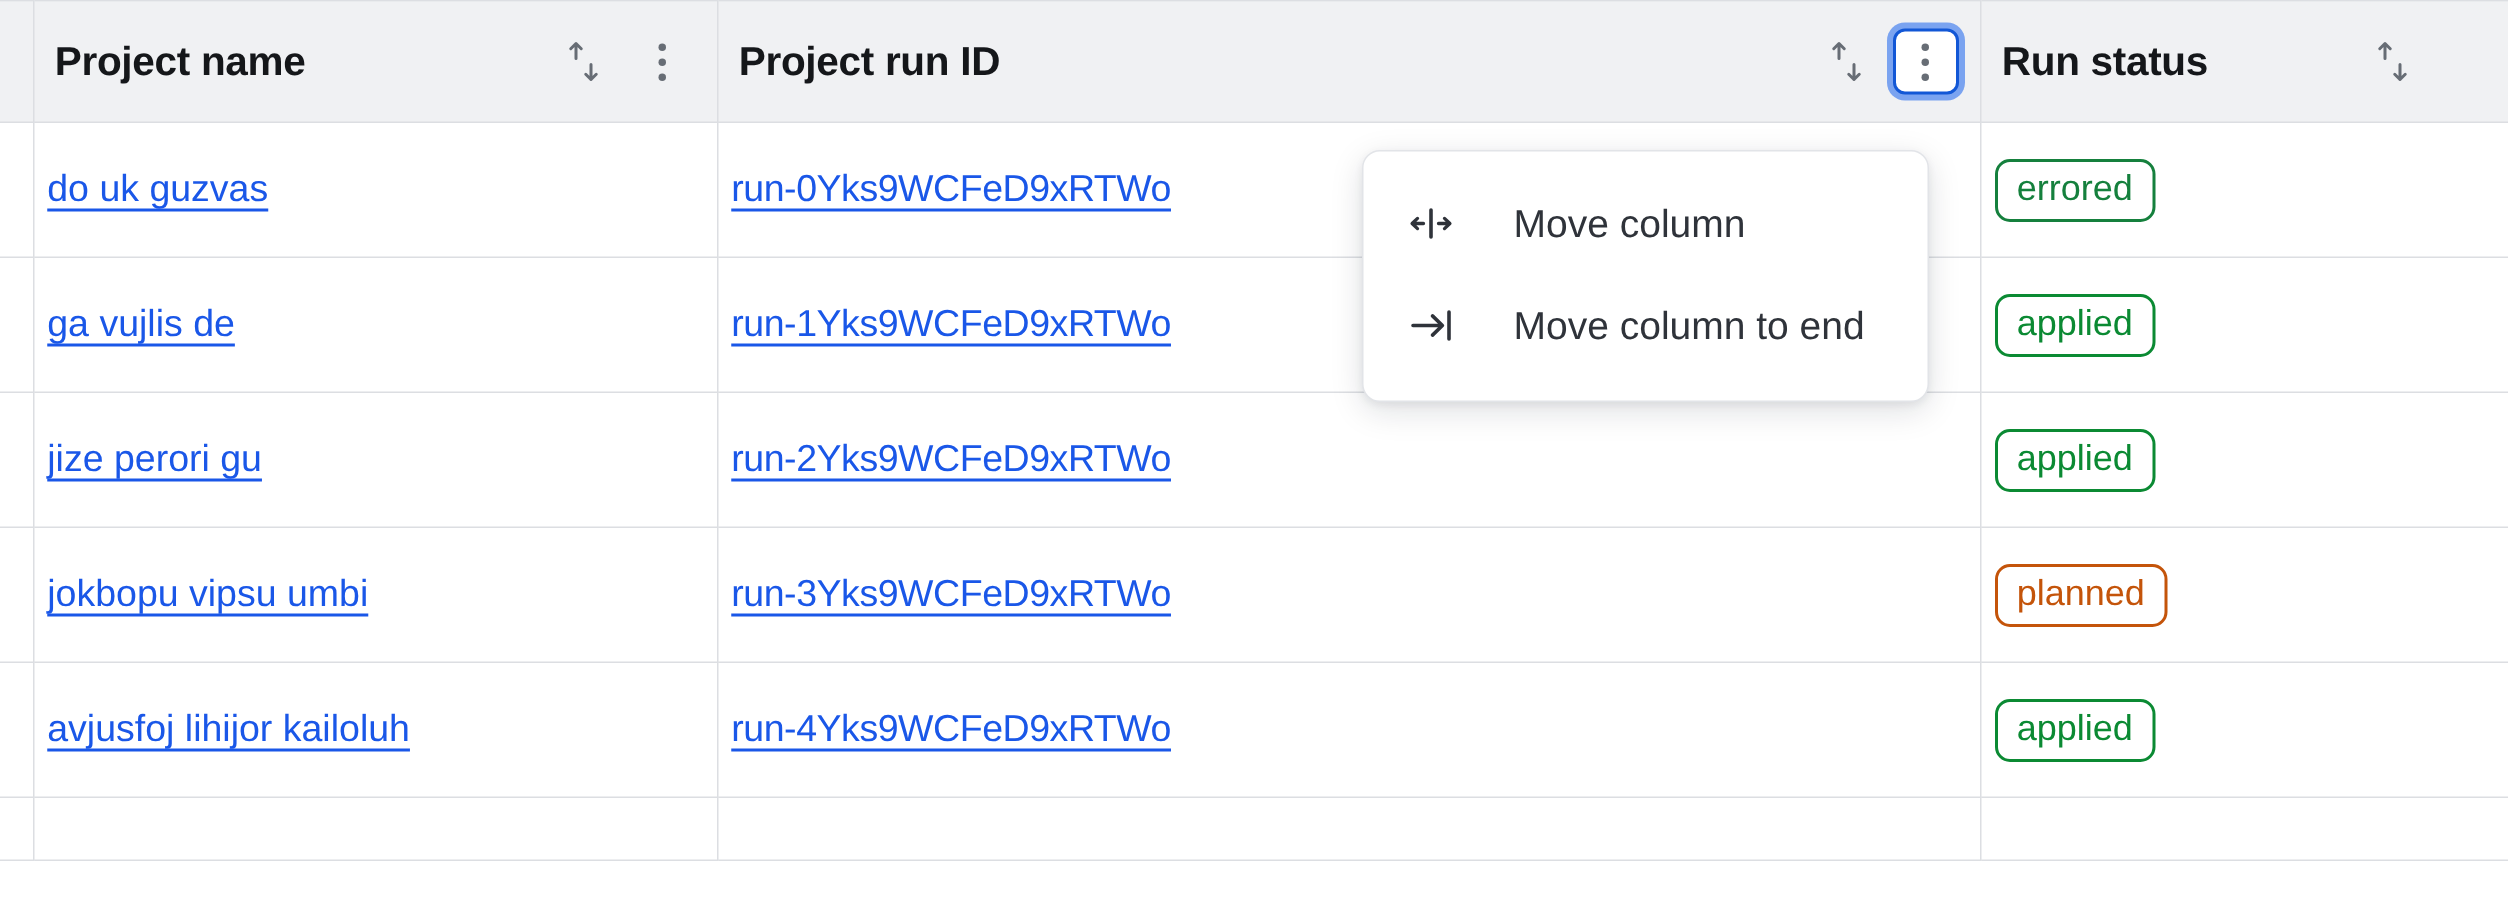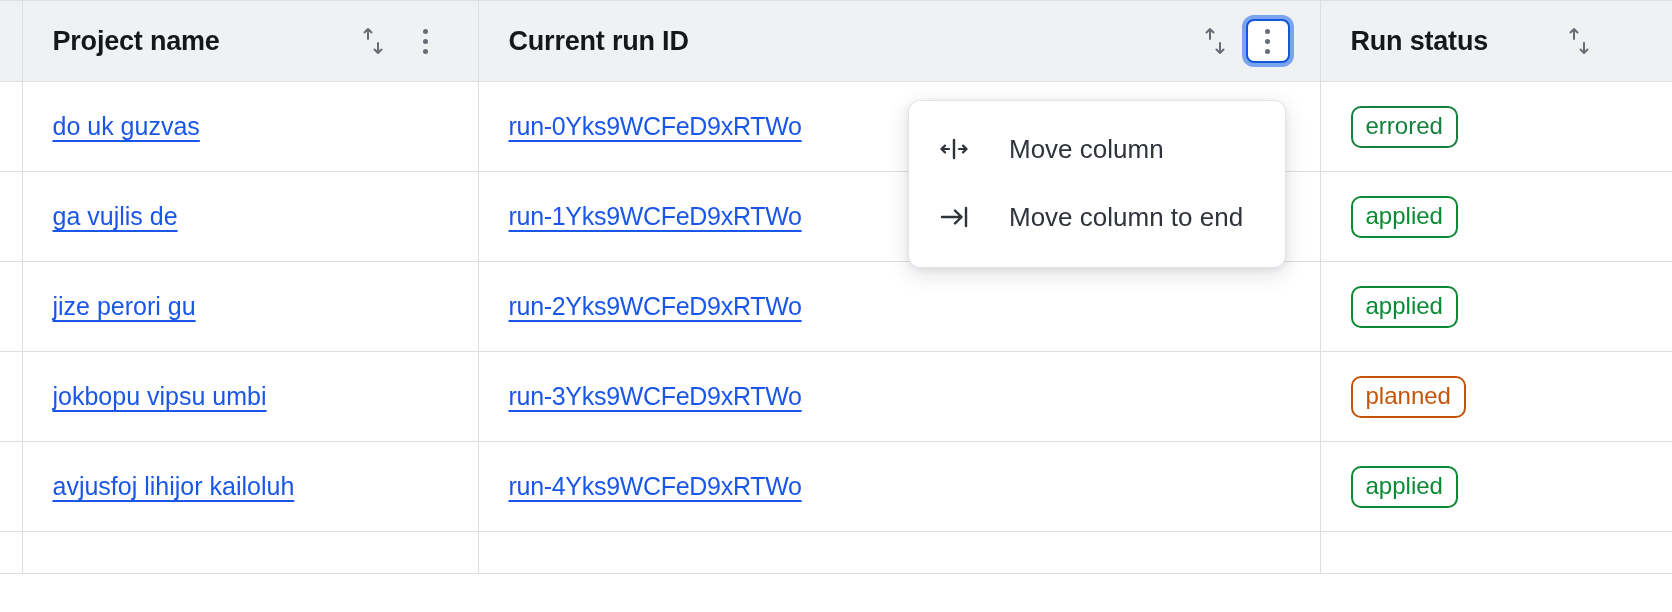--- a/index.html
+++ b/index.html
@@ -25,21 +25,21 @@
   table.grid col.cproj   { width: 456px; }
   table.grid col.crun    { width: 842px; }
   table.grid col.cstat   { width: 352px; }
 
   thead th {
     background: #f0f1f3;
     border-top: 1px solid #dcdee2;
     border-bottom: 1px solid #dcdee2;
     border-right: 1px solid #dcdee2;
     height: 81px;
-    padding: 0 30px;
+    padding: 0 14px;
     vertical-align: middle;
   }
   thead th.gutter-cell { padding: 0; }
   .th-inner {
     display: flex;
     align-items: center;
     justify-content: space-between;
     width: 100%;
     height: 100%;
   }
@@ -80,21 +80,21 @@
   .kebab-dots { display: flex; flex-direction: column; gap: 5px; align-items: center; }
   .kebab-dots i {
     display: block; width: 5px; height: 5px; border-radius: 50%;
     background: #676d75;
   }
 
   tbody td {
     height: 90px;
     border-bottom: 1px solid #dcdee2;
     border-right: 1px solid #dcdee2;
-    padding: 0 30px;
+    padding: 0 9px;
     vertical-align: middle;
     background: #ffffff;
   }
   tbody td.gutter-cell { padding: 0; }
   tbody tr:last-child td { border-bottom: 1px solid #dcdee2; }
 
   a.cell-link {
     color: #1a57e8;
     font-size: 25px;
     text-decoration: underline;
@@ -182,21 +182,21 @@
                     <i></i>
                     <i></i>
                   </span>
               </span>
             </span>
           </div>
         </th>
 
         <th>
           <div class="th-inner">
-            <span class="th-title">Current run ID</span>
+            <span class="th-title">Project run ID</span>
             <span class="th-controls">
               <span class="sort-btn">
                 <svg width="28" height="30" viewBox="0 0 28 30" fill="none">
                   <path d="M8 13 L8 3 M4.5 6.5 L8 3 L11.5 6.5" stroke="#676d75" stroke-width="2" stroke-linecap="round" stroke-linejoin="round"></path>
                   <path d="M18 17 L18 27 M14.5 23.5 L18 27 L21.5 23.5" stroke="#676d75" stroke-width="2" stroke-linecap="round" stroke-linejoin="round"></path>
                 </svg>
               </span>
               <span class="kebab-btn focused">
                 <span class="kebab-dots">
                     <i></i>

